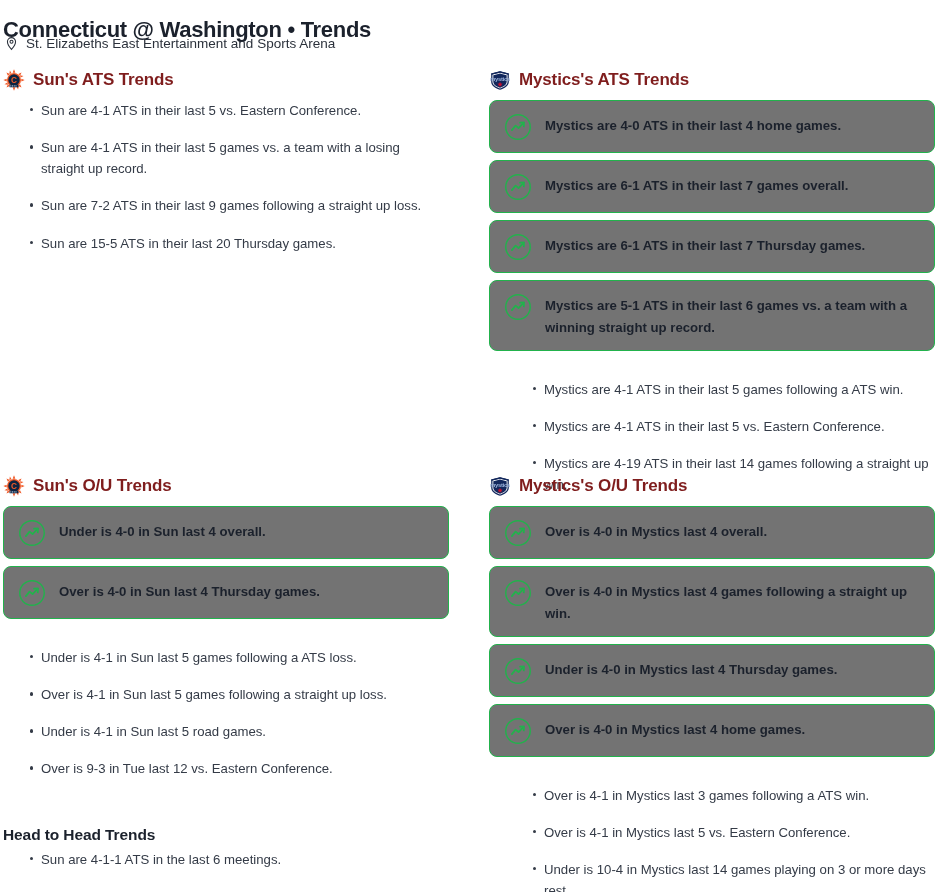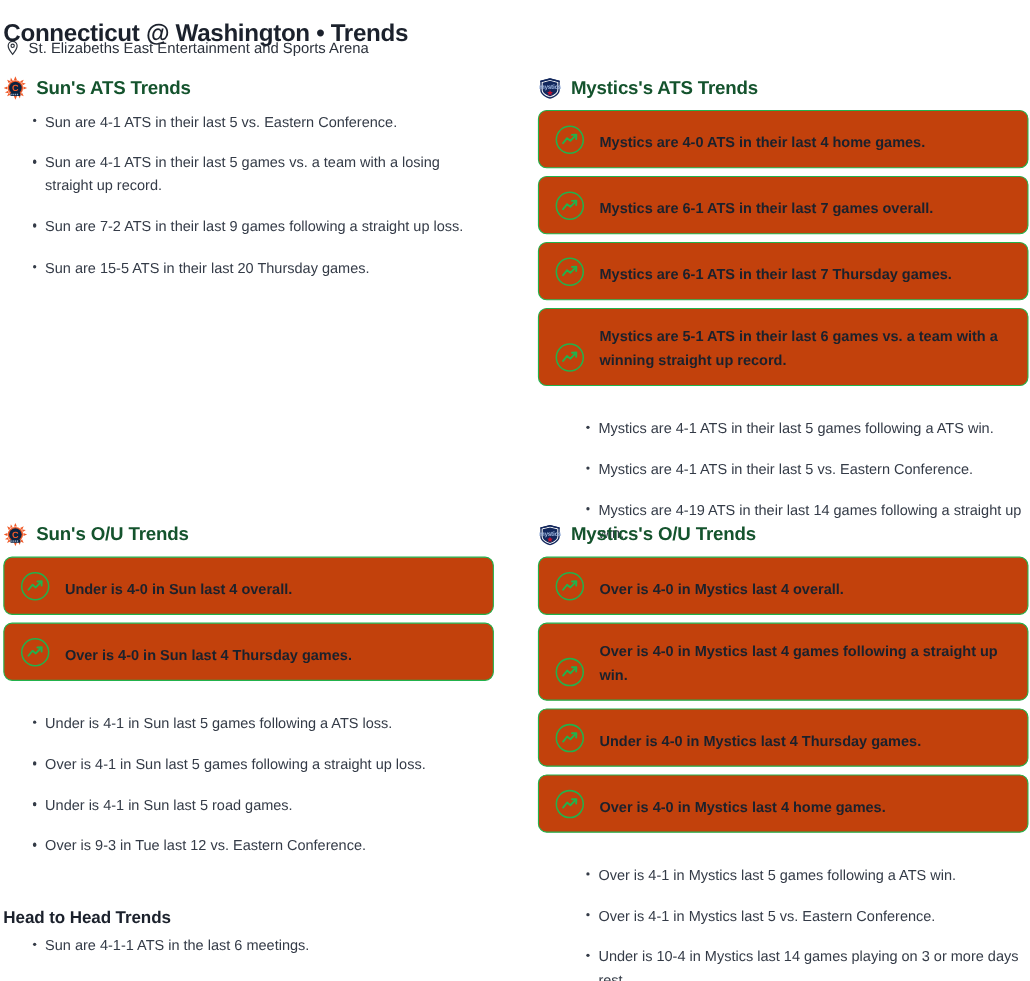--- a/index.html
+++ b/index.html
@@ -59,35 +59,35 @@
   .sec-head {
     display: flex;
     align-items: center;
     gap: 8px;
     margin: 0 0 8px 0;
     height: 24px;
   }
   .sec-title {
     font-size: 17px;
     font-weight: 800;
-    color: #14532d;
+    color: #7f1d1d;
     letter-spacing: -0.15px;
     white-space: nowrap;
   }
 
   
   .logo { width: 22px; height: 22px; flex: none; display: block; }
 
   
   .cards { display: block; }
   .card {
     display: flex;
-    align-items: flex-end;
+    align-items: flex-start;
     gap: 13px;
-    background: #c2410c;
+    background: #737373;
     border: 1.4px solid #22b24c;
     border-radius: 8px;
     padding: 11px 14px;
     margin-bottom: 7px;
     min-height: 41px;
   }
   .card-icon { width: 28px; height: 28px; flex: none; display: block; margin-top: 1px; }
   .card-text {
     font-size: 13.2px;
     font-weight: 700;
@@ -333,21 +333,21 @@
         <svg class="card-icon">
             <use href="#sym-trend-up"></use>
           </svg>
         <span class="card-text">Over is 4-0 in Mystics last 4 home games.</span>
       </div>
     </div>
 
     <div class="list-gap"></div>
 
     <ul class="trend-list indented">
-      <li>Over is 4-1 in Mystics last 5 games following a ATS win.</li>
+      <li>Over is 4-1 in Mystics last 3 games following a ATS win.</li>
       <li>Over is 4-1 in Mystics last 5 vs. Eastern Conference.</li>
       <li>Under is 10-4 in Mystics last 14 games playing on 3 or more days rest.</li>
     </ul>
   </section>
 
   <section class="h2h">
     <div class="h2h-title">Head to Head Trends</div>
     <ul class="trend-list">
       <li>Sun are 4-1-1 ATS in the last 6 meetings.</li>
     </ul>

